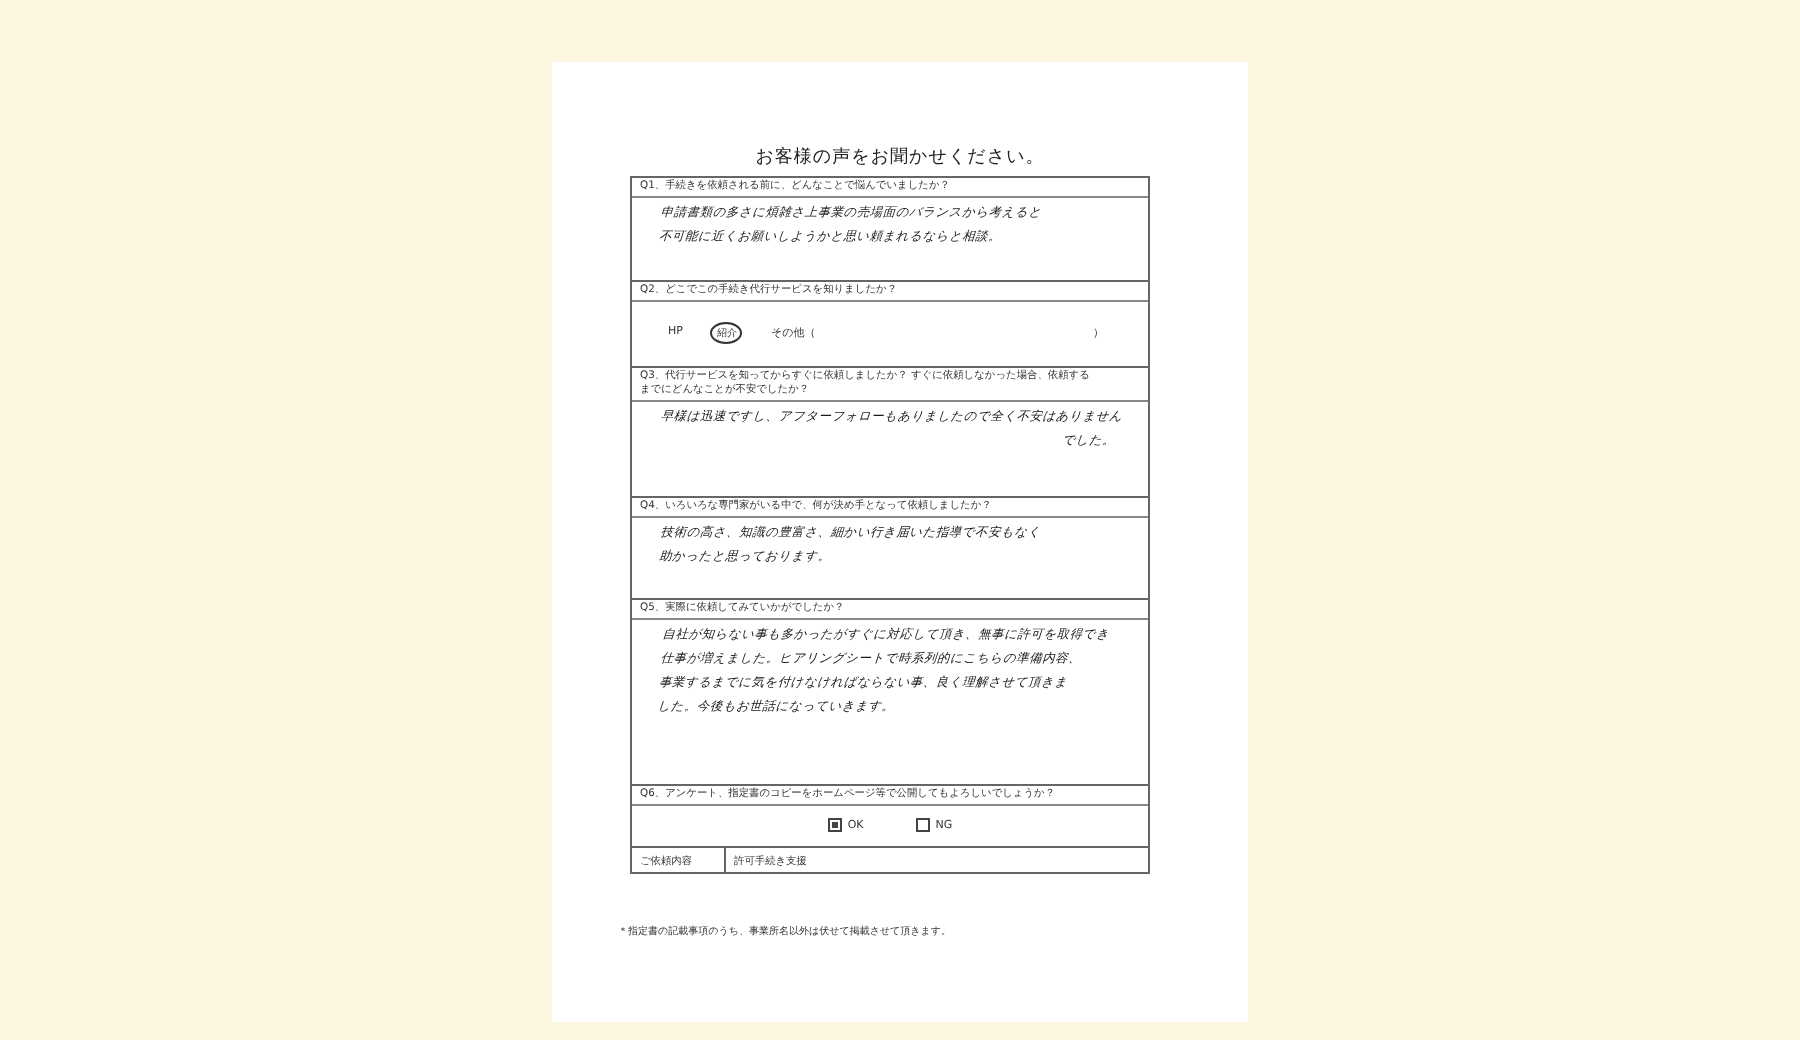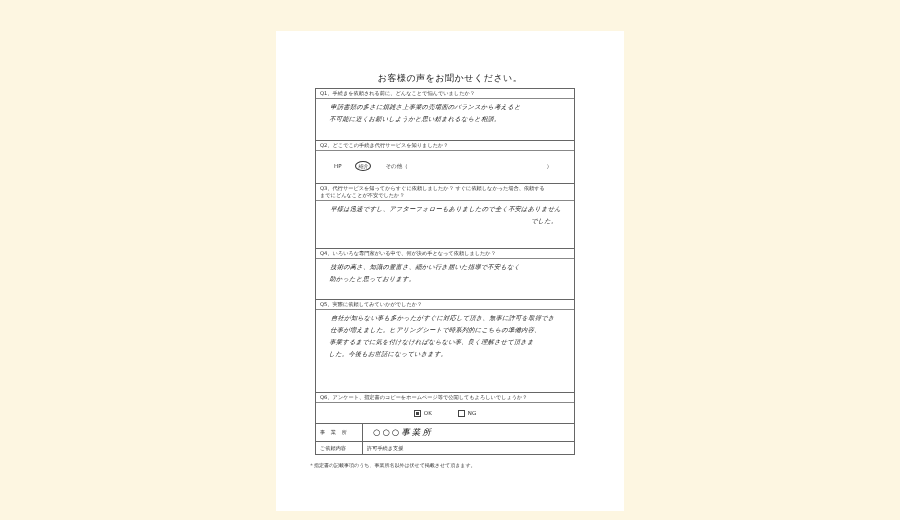--- a/index.html
+++ b/index.html
@@ -145,24 +145,20 @@
     </div>
 
     <div class="q-block" style="height:30px;">
       <div class="q-head">Q6、アンケート、指定書のコピーをホームページ等で公開してもよろしいでしょうか？</div>
       <div class="q6-row">
         <span><span class="chk checked"></span><span>OK</span></span>
         <span><span class="chk"></span><span>NG</span></span>
       </div>
     </div>
 
-    <div class="info-row" style="height:17px;">
-      <div class="info-label">事 業 所</div>
-      <div class="info-val hand">○○○事業所</div>
-    </div>
     <div class="info-row" style="height:12px;">
       <div class="info-label" style="letter-spacing:0;">ご依頼内容</div>
       <div class="info-val">許可手続き支援</div>
     </div>
   </div>
 
   <div class="footnote">＊指定書の記載事項のうち、事業所名以外は伏せて掲載させて頂きます。</div>
 </div>
 
 </body></html>

